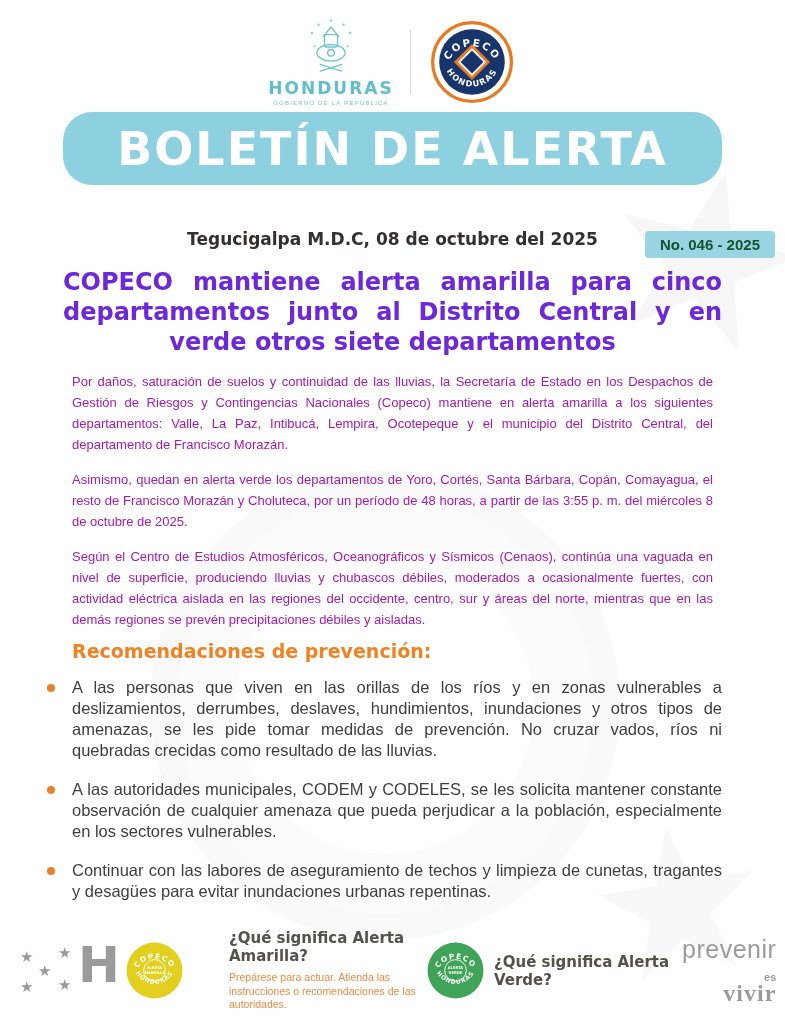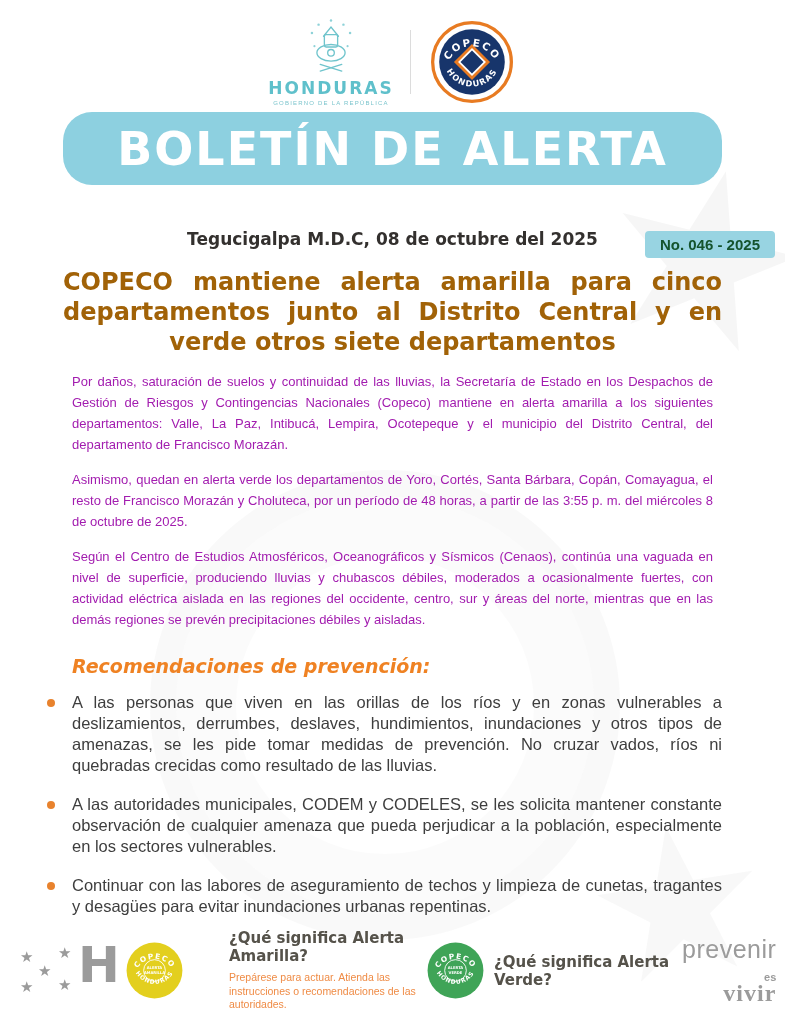--- a/index.html
+++ b/index.html
@@ -76,42 +76,41 @@
     font-size: 15px; font-weight: 700;
     padding: 5px 15px; border-radius: 4px; text-align: center;
   }
 
   
   .headline {
     margin: 12px 63px 0;
     font-family: "DejaVu Sans", sans-serif;
     font-size: 24px; font-weight: 800;
     line-height: 30px;
-    color: #a16207;
+    color: #6d28d9;
     text-align: justify;
     text-align-last: center;
   }
 
   
   .content { margin: 0 63px; }
   .content p {
     padding: 0 9px;
     margin-top: 14px;
     font-size: 13px; line-height: 21px;
     color: #a21caf;
     text-align: justify;
   }
 
   .rec-heading {
-    margin: 25px 63px 0;
+    margin: 10px 63px 0;
     padding-left: 9px;
     font-family: "DejaVu Sans", sans-serif;
     font-size: 19px; font-weight: 800;
     color: #ef8223;
-    font-style: italic;
   }
 
   .rec-list { margin: 15px 63px 0; padding-left: 9px; list-style: none; }
   .rec-list li {
     position: relative;
     margin-bottom: 18px;
     font-size: 16.5px; line-height: 21px;
     color: #3e3e3e;
     text-align: justify;
   }

